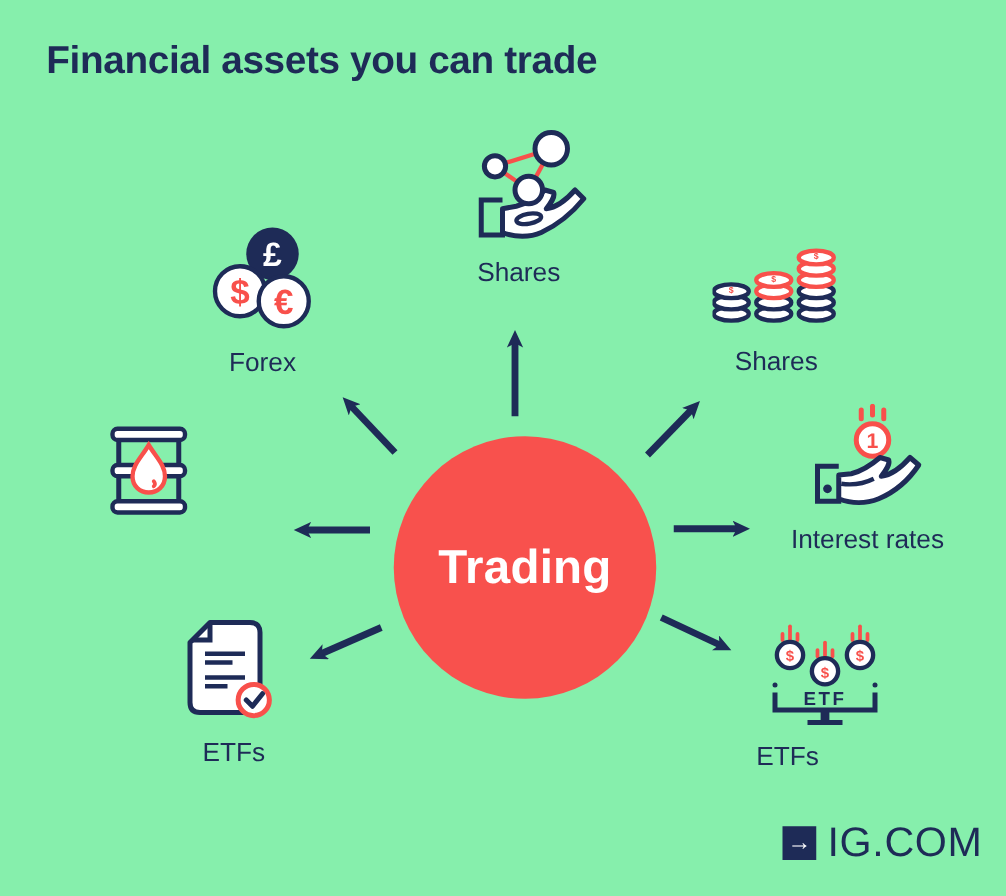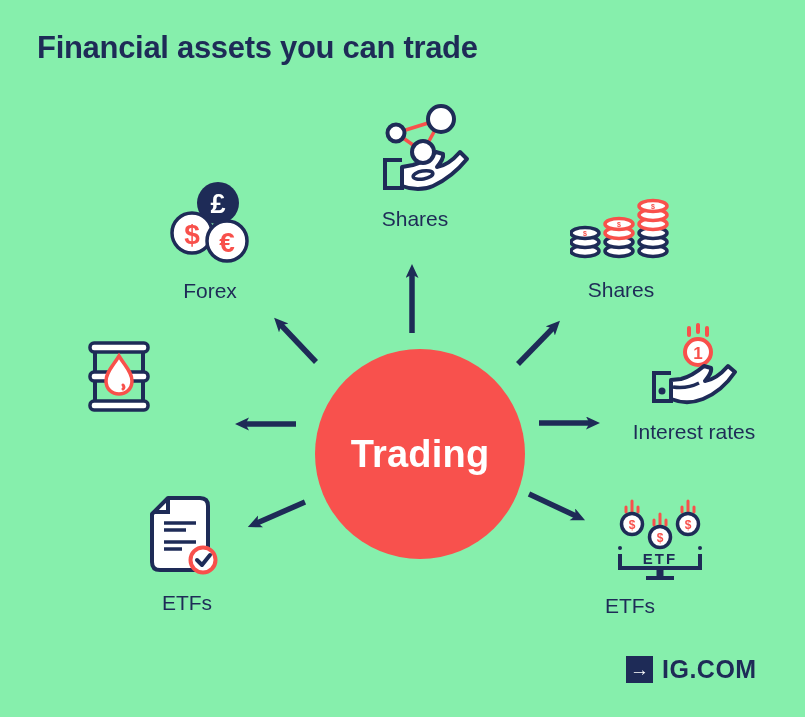--- a/index.html
+++ b/index.html
@@ -8,21 +8,21 @@
   .abs{position:absolute;}
   #title{left:37px;top:30px;font-size:31px;font-weight:bold;color:#1e2b57;letter-spacing:-0.3px;white-space:nowrap;}
   #trading-circle{left:315px;top:349px;width:210px;height:210px;border-radius:50%;background:#f8514d;
                   display:flex;align-items:center;justify-content:center;}
   #trading-circle .center-label{color:#ffffff;font-size:38px;font-weight:bold;letter-spacing:0.2px;}
   .node-label{color:#1e2b57;font-size:21px;transform:translateX(-50%);white-space:nowrap;}
   #arrow-overlay{left:0;top:0;pointer-events:none;}
   #ig-logo{left:626px;top:655px;display:flex;align-items:center;gap:9px;}
   #ig-logo .logo-box{width:27px;height:27px;background:#1e2b57;color:#ffffff;display:flex;align-items:center;
                      justify-content:center;font-size:19px;font-weight:bold;line-height:1;}
-  #ig-logo .logo-text{color:#1e2b57;font-size:25px;font-weight:700;letter-spacing:0.5px;}
+  #ig-logo .logo-text{color:#1e2b57;font-size:33px;font-weight:400;letter-spacing:0.5px;}
   svg text{font-family:"Liberation Sans", sans-serif;}
 </style>
 </head>
 <body>
 
 <div id="canvas">
 
   <div id="title" class="abs">Financial assets you can trade</div>
 
   <div id="trading-circle" class="abs">

